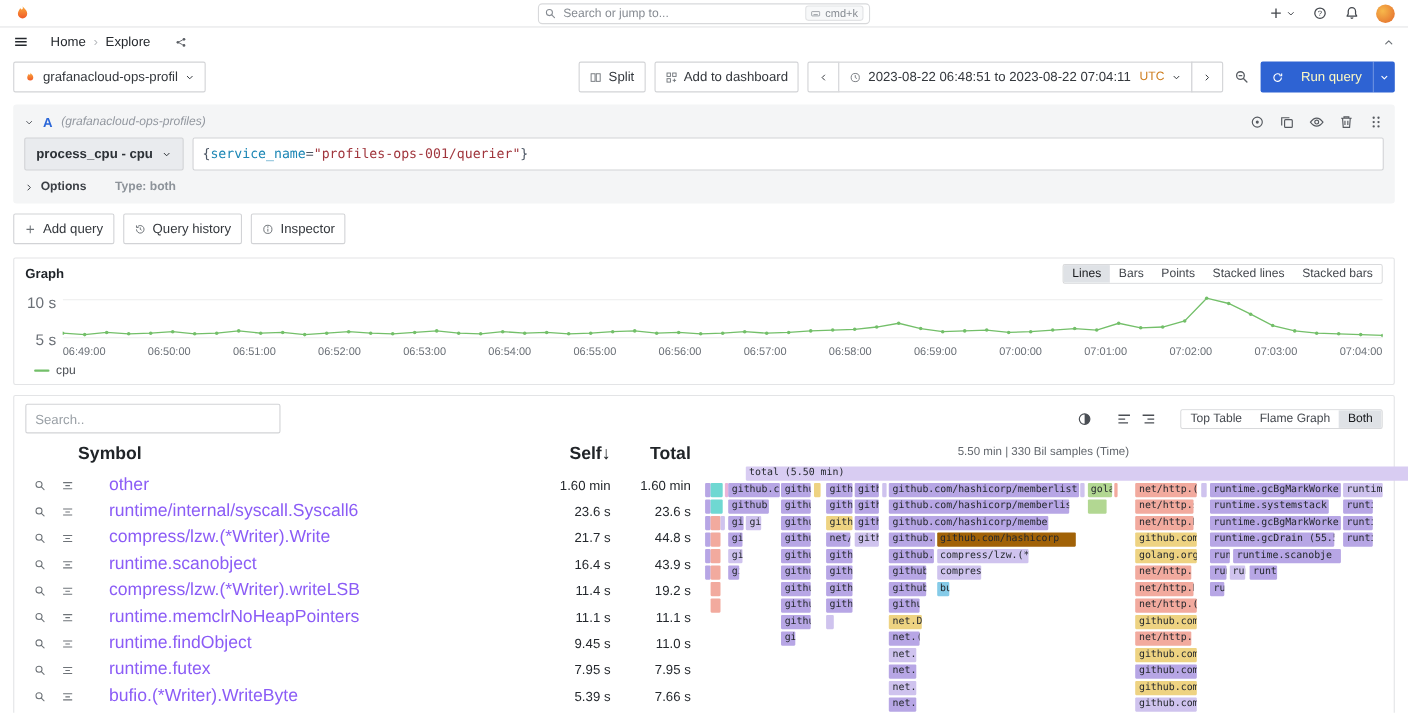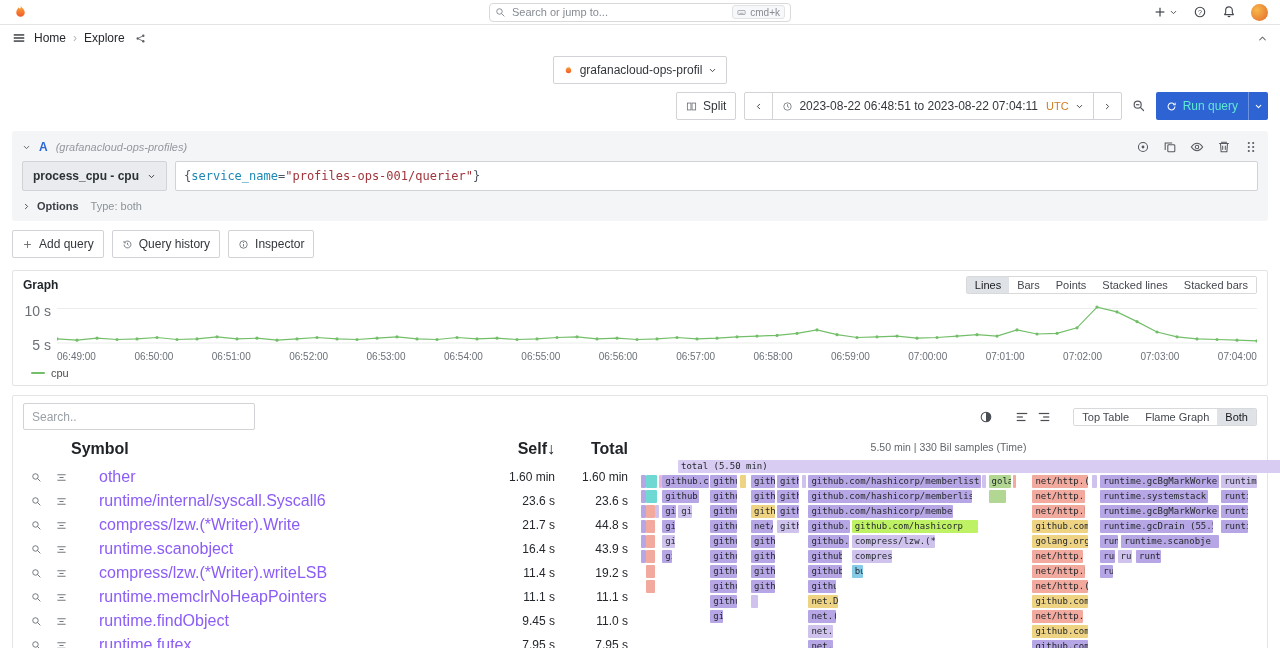--- a/index.html
+++ b/index.html
@@ -18,63 +18,63 @@
     border:1px solid #d8d9db; border-radius:4px; display:flex; align-items:center; gap:6px;
     padding:0 5px; color:#868b92; font-size:11px; background:#fff; }
   .kbd { margin-left:auto; display:flex; gap:4px; align-items:center; border:1px solid #e2e3e5;
     border-radius:3px; padding:0 4px; height:14px; font-size:10px; color:#868b92; background:#f7f8f9; }
   .topnav-right { margin-left:auto; display:flex; align-items:center; gap:15px; color:#43474d; }
   .plus-group { display:flex; align-items:center; gap:2px; }
   .avatar { width:17px; height:17px; border-radius:50%;
     background:radial-gradient(circle at 35% 35%, #f7b84b, #e2672a); }
 
   
-  .crumb-bar { height:26px; display:flex; align-items:center; gap:8px; padding:0 12px; }
+  .crumb-bar { height:26px; display:flex; align-items:center; gap:20px; padding:0 12px; }
   .crumb { display:flex; align-items:center; gap:7px; }
   .crumb-sep { color:#b6b9bd; }
   .crumb-link { color:#24282d; }
   .crumb-share { color:#5a5e64; margin-left:2px; }
   .crumb-right { margin-left:auto; color:#6e7378; }
 
   
-  .toolbar { display:flex; align-items:center; gap:8px; padding:5px 12px 7px;flex-direction:column; }
+  .toolbar { display:flex; align-items:center; gap:8px; padding:5px 12px 7px; }
   .btn { display:inline-flex; align-items:center; gap:6px; height:28px; padding:0 9px;
     border:1px solid #d2d3d6; border-radius:2px; background:#fff; font-size:12px; color:#33373c; }
   .btn .muted-ic { color:#6e7378; }
   .toolbar-right { margin-left:auto; display:flex; align-items:center; gap:8px; }
   .tp-group { display:flex; }
   .tp-group .btn { border-radius:0; margin-left:-1px; }
   .tp-group .btn:first-child { border-radius:2px 0 0 2px; margin-left:0; }
   .tp-group .btn:last-child { border-radius:0 2px 2px 0; }
   .utc { color:#ce7e1f; font-size:11px; margin-left:2px; }
   .icon-only { border:none; background:none; color:#5a5e64; padding:0 2px; height:28px;
     display:flex; align-items:center; }
   .run-btn { display:flex; align-items:stretch; background:#2e63d3; border-radius:2px;
     color:#fff; overflow:hidden; height:28px; }
-  .run-main { display:flex; align-items:center; gap:6px; padding:0 10px; font-size:12px; color:#5eead4; }
+  .run-main { display:flex; align-items:center; gap:16px; padding:0 10px; font-size:12px; color:#fef9c3; }
   .run-caret { display:flex; align-items:center; padding:0 5px; border-left:1px solid rgba(255,255,255,.3); }
 
   
   .query-panel { margin:4px 12px 0; background:#f4f5f6; border-radius:3px; padding:6px 10px 9px; }
   .qp-head { display:flex; align-items:center; gap:8px; height:20px; font-size:11px; color:#55595f; }
   .qp-ref { color:#2a66d8; font-weight:700; font-size:12px; }
   .qp-hint { color:#9398a0; font-style:italic; }
   .qp-icons { margin-left:auto; display:flex; gap:13px; color:#55595f; align-items:center; }
   .qp-row { display:flex; gap:8px; margin-top:4px; }
   .profile-btn { display:inline-flex; align-items:center; gap:8px; height:30px; padding:0 10px;
     background:#e9ebee; border:1px solid #d2d3d6; border-radius:2px; font-size:12px;
     font-weight:700; color:#2c3136; }
   .query-input { flex:1; height:30px; background:#fff; border:1px solid #d2d3d6; border-radius:2px;
     display:flex; align-items:center; padding:0 8px; font-family:"DejaVu Sans Mono", monospace;
     font-size:12px; color:#4b5563; }
   .q-label { color:#1d87b5; }
   .q-value { color:#a0353c; }
   .options-row { display:flex; align-items:center; gap:6px; margin-top:9px; font-size:11px; color:#3c4046; }
   .opt-label { font-weight:700; }
-  .opt-hint { color:#8d939a; margin-left:6px; }
+  .opt-hint { color:#8d939a; margin-left:20px;font-weight:bold; }
 
   
   .actions-row { display:flex; gap:8px; padding:9px 12px 0; }
 
   
   .graph-panel { margin:12px 12px 0; border:1px solid #e3e4e6; border-radius:2px;
     padding:5px 10px 2px; background:#fff; }
   .gp-head { display:flex; align-items:center; }
   .gp-title { font-size:12px; font-weight:700; color:#1f2429; }
   .radio-group { margin-left:auto; display:flex; border:1px solid #d8d9db; border-radius:2px; overflow:hidden; }
@@ -217,20 +217,30 @@
         <path d="M4 6l4 4 4-4" fill="none" stroke="currentColor" stroke-width="1.6" stroke-linecap="round" stroke-linejoin="round"></path>
       </svg>
   </button>
   <div class="toolbar-right">
     <button class="btn">
       <svg class="ic sm muted-ic" viewBox="0 0 16 16">
           <rect x="2" y="3" width="5.2" height="10" fill="none" stroke="currentColor" stroke-width="1.2"></rect>
           <rect x="8.8" y="3" width="5.2" height="10" fill="none" stroke="currentColor" stroke-width="1.2"></rect>
         </svg>
       <span>Split</span>
+    </button>
+    <button class="btn">
+      <svg class="ic sm muted-ic" viewBox="0 0 16 16">
+          <rect x="2" y="2" width="4.5" height="4.5" fill="none" stroke="currentColor" stroke-width="1.2"></rect>
+          <rect x="9.5" y="2" width="4.5" height="4.5" fill="none" stroke="currentColor" stroke-width="1.2"></rect>
+          <rect x="2" y="9.5" width="4.5" height="4.5" fill="none" stroke="currentColor" stroke-width="1.2"></rect>
+          <line x1="11.75" y1="9.5" x2="11.75" y2="14" stroke="currentColor" stroke-width="1.2"></line>
+          <line x1="9.5" y1="11.75" x2="14" y2="11.75" stroke="currentColor" stroke-width="1.2"></line>
+        </svg>
+      <span>Add to dashboard</span>
     </button>
     <div class="tp-group">
       <button class="btn">
         <svg class="ic xs" viewBox="0 0 16 16">
             <path d="M10 4l-4 4 4 4" fill="none" stroke="currentColor" stroke-width="1.6" stroke-linecap="round" stroke-linejoin="round"></path>
           </svg>
       </button>
       <button class="btn">
         <svg class="ic sm muted-ic" viewBox="0 0 16 16">
             <circle cx="8" cy="8" r="5.4" fill="none" stroke="currentColor" stroke-width="1.2"></circle>
@@ -753,21 +763,21 @@
             <div class="flame-block" style="left: 94.2%; width: 4.4%; background: rgb(183, 166, 229);">runti</div>
           </div>
           <div class="flame-row">
             <div class="flame-block" style="left: 0.2%; width: 0.7%; background: rgb(183, 166, 229);"></div>
             <div class="flame-block" style="left: 1%; width: 1.4%; background: rgb(242, 170, 158);"></div>
             <div class="flame-block" style="left: 3.6%; width: 2%; background: rgb(183, 166, 229);">git</div>
             <div class="flame-block" style="left: 11.4%; width: 4.4%; background: rgb(183, 166, 229);">githu</div>
             <div class="flame-block" style="left: 18%; width: 3.5%; background: rgb(183, 166, 229);">net/h</div>
             <div class="flame-block" style="left: 22.2%; width: 3.6%; background: rgb(207, 195, 238);">githu</div>
             <div class="flame-block" style="left: 27.3%; width: 6.8%; background: rgb(183, 166, 229);">github.cc</div>
-            <div class="flame-block" style="left: 34.3%; width: 20.5%; background: #bef264;">github.com/hashicorp</div>
+            <div class="flame-block" style="left: 34.3%; width: 20.5%; background: #a16207;">github.com/hashicorp</div>
             <div class="flame-block" style="left: 63.6%; width: 9%; background: rgb(238, 211, 130);">github.com/g</div>
             <div class="flame-block" style="left: 74.6%; width: 18.3%; background: rgb(183, 166, 229);">runtime.gcDrain (55.5</div>
             <div class="flame-block" style="left: 94.2%; width: 4.4%; background: rgb(183, 166, 229);">runti</div>
           </div>
           <div class="flame-row">
             <div class="flame-block" style="left: 0.2%; width: 0.7%; background: rgb(183, 166, 229);"></div>
             <div class="flame-block" style="left: 1%; width: 1.4%; background: rgb(242, 170, 158);"></div>
             <div class="flame-block" style="left: 3.6%; width: 2%; background: rgb(207, 195, 238);">git</div>
             <div class="flame-block" style="left: 11.4%; width: 4.4%; background: rgb(183, 166, 229);">githu</div>
             <div class="flame-block" style="left: 18%; width: 3.9%; background: rgb(183, 166, 229);">githu</div>

